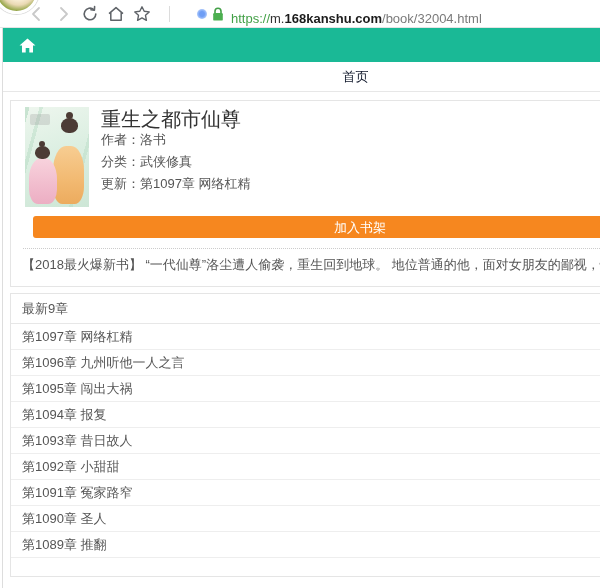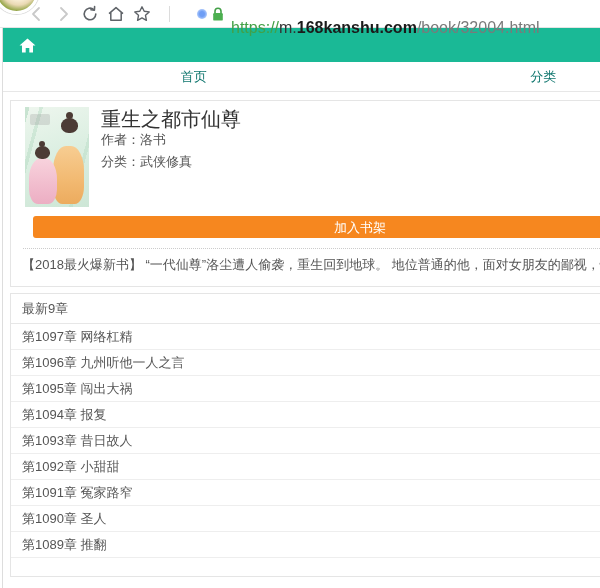--- a/index.html
+++ b/index.html
@@ -11,35 +11,35 @@
     border-bottom:1px solid #e4e4e4;z-index:6;}
   .avatar{position:absolute;left:-6px;top:-31px;width:45px;height:45px;border-radius:50%;
     background:radial-gradient(circle at 55% 40%, #f7ecd2 0 40%, #ead9b4 55%, #9aa94f 72%, #7e9040 100%);
     border:3px solid #fff;box-shadow:0 0 0 1px #ddd;}
   .tb-icon{position:absolute;top:4px;width:20px;height:20px;cursor:pointer;}
   .tb-back{left:27px;} .tb-fwd{left:53px;} .tb-refresh{left:80px;} .tb-home{left:106px;} .tb-star{left:132px;}
   .tb-sep{position:absolute;left:169px;top:6px;width:1px;height:16px;background:#dcdcdc;}
   .site-dot{position:absolute;left:197px;top:9px;width:10px;height:10px;border-radius:50%;cursor:pointer;
     background:radial-gradient(circle at 50% 50%, #6f9ef5 0 35%, #9cbdf9 60%, #d4e2fc 100%);}
   .lock{position:absolute;left:211px;top:6px;width:14px;height:16px;cursor:pointer;}
-  .url{position:absolute;left:231px;top:13px;height:24px;line-height:29px;font-size:16px;white-space:nowrap;cursor:text;}
+  .url{position:absolute;left:231px;top:4px;height:24px;line-height:29px;font-size:13px;white-space:nowrap;cursor:text;}
   .url .scheme{color:#43a047;}
   .url .sub{color:#333;}
   .url .dom{color:#1b1b1b;font-weight:bold;}
   .url .path{color:#7a7a7a;}
 
   
   .window-edge{position:absolute;left:2px;top:28px;width:1px;height:560px;background:#ddd;z-index:5;}
 
   
   .page{position:absolute;left:3px;top:28px;width:715px;background:#fff;}
   .appbar{height:34px;background:#1ab996;position:relative;}
   .appbar-home{position:absolute;left:15px;top:8px;width:19px;height:19px;cursor:pointer;}
   .nav{display:flex;height:30px;background:#fff;border-bottom:1px solid #e7e7e7;padding-left:16px;}
-  .nav-item{flex:1;text-align:center;line-height:30px;font-size:13px;color:#0f766e;cursor:pointer;}
+  .nav-item{flex:1;text-align:right;line-height:30px;font-size:13px;color:#0f172a;cursor:pointer;}
 
   .card{margin:8px 7px 0 7px;width:695px;border:1px solid #e5e5e5;background:#fff;}
 
   
   .book-top{display:flex;padding:6px 12px 0 14px;}
   .cover{position:relative;width:64px;height:100px;flex:none;overflow:hidden;cursor:pointer;
     background:
       linear-gradient(105deg, rgba(165,210,182,.5) 0 5%, transparent 5% 16%, rgba(165,210,182,.35) 16% 20%, transparent 20% 78%, rgba(165,210,182,.3) 78% 82%, transparent 82%),
       linear-gradient(160deg,#eef6ee 0%,#dcefe2 45%,#cde6d6 100%);}
   .wm{position:absolute;left:5px;top:7px;width:20px;height:11px;border-radius:2px;
@@ -94,20 +94,21 @@
         <div class="bun-r"></div>
         <div class="hair-r"></div>
         <div class="fig-l"></div>
         <div class="bun-l"></div>
         <div class="hair-l"></div>
       </div>
       <div class="meta">
         <div class="title">重生之都市仙尊</div>
         <div class="meta-line"><span>作者：</span><span>洛书</span></div>
         <div class="meta-line"><span>分类：</span><span>武侠修真</span></div>
+        <div class="meta-line"><span>更新：</span><span>第1097章 网络杠精</span></div>
       </div>
     </div>
     <button class="shelf-btn">加入书架</button>
     <div class="desc-sep"></div>
     <div class="desc">【2018最火爆新书】 “一代仙尊”洛尘遭人偷袭，重生回到地球。 地位普通的他，面对女朋友的鄙视，情敌的嘲讽，父母</div>
   </div>
 
   <div class="card chapter-card">
     <div class="list-header">最新9章</div>
     <div class="chapter-row">第1097章 网络杠精</div>

